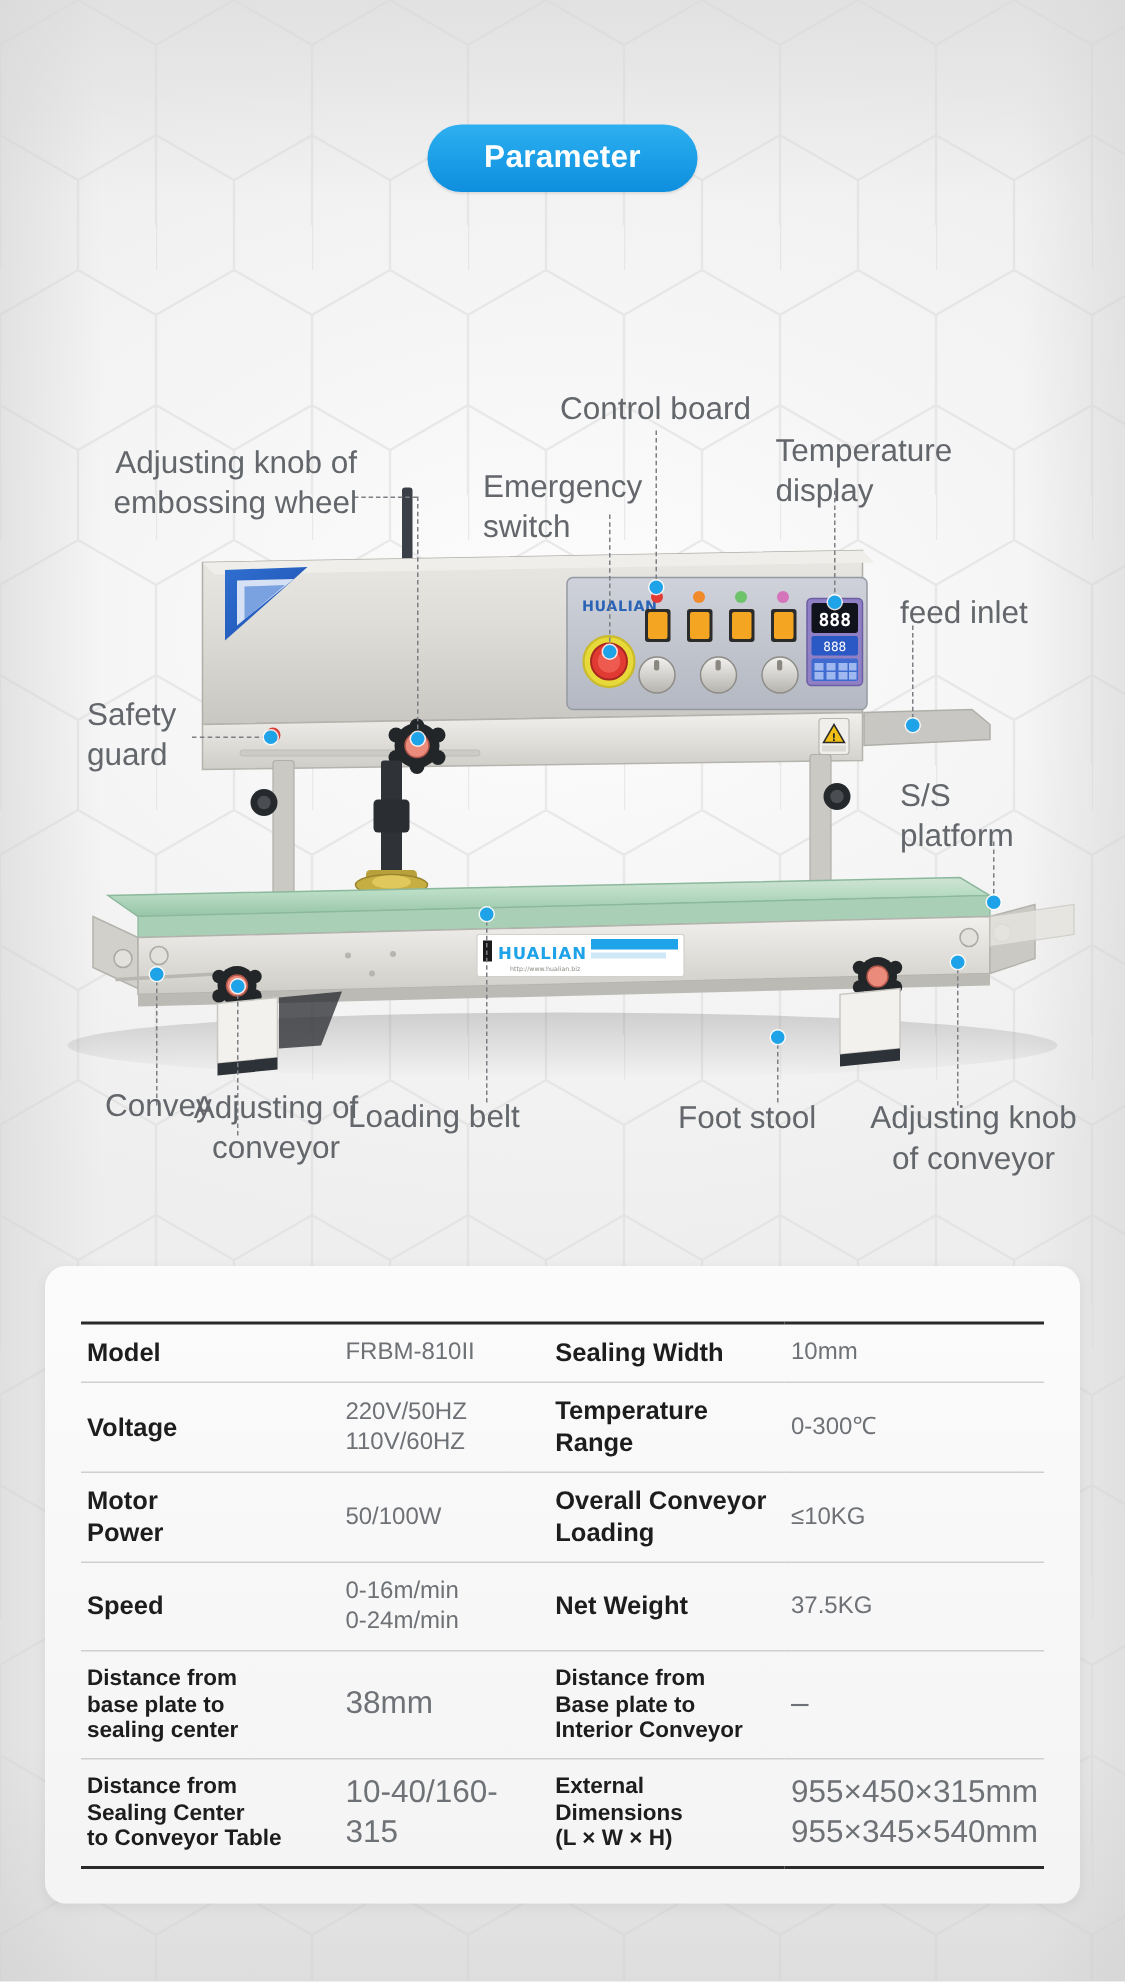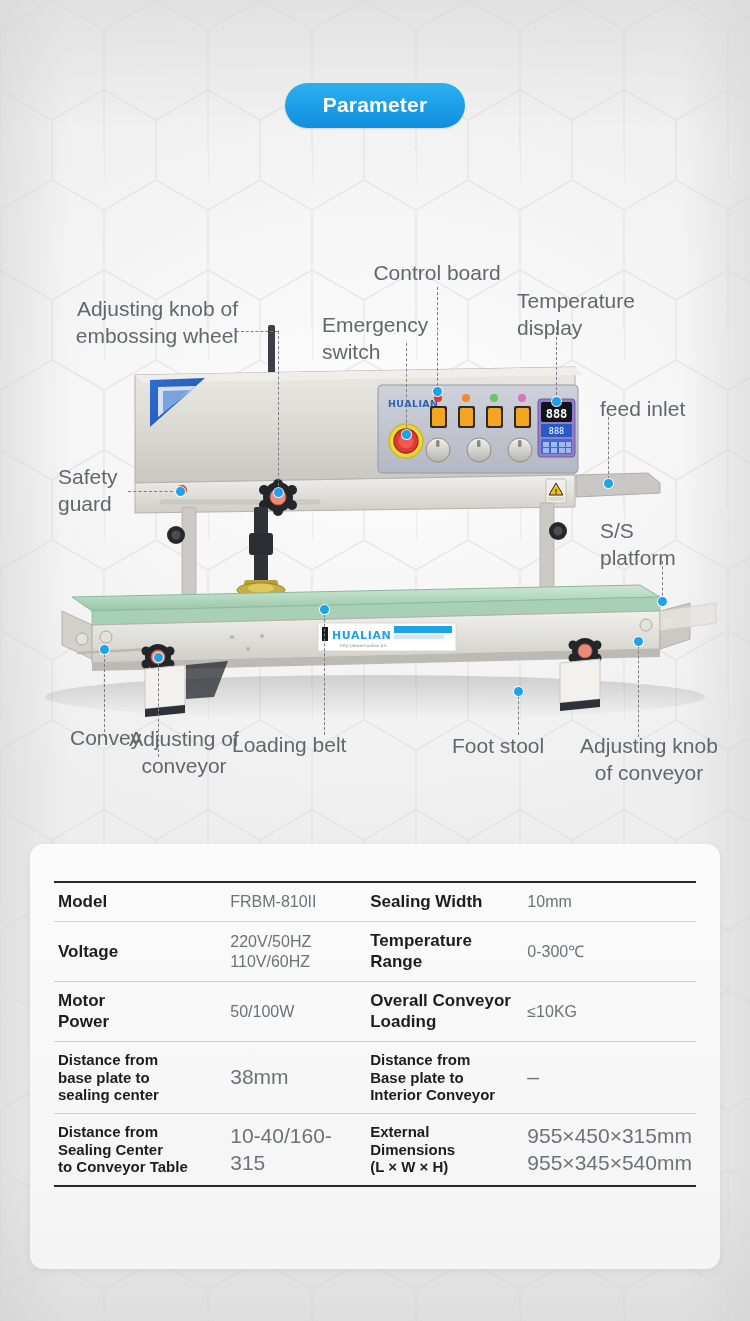--- a/index.html
+++ b/index.html
@@ -462,20 +462,27 @@
         </tr>
         <tr>
           <td class="k">Motor
 Power</td>
           <td class="v">50/100W</td>
           <td class="k k2">Overall Conveyor
 Loading</td>
           <td class="v v2">≤10KG</td>
         </tr>
         <tr>
+          <td class="k">Speed</td>
+          <td class="v">0-16m/min
+0-24m/min</td>
+          <td class="k k2">Net Weight</td>
+          <td class="v v2">37.5KG</td>
+        </tr>
+        <tr>
           <td class="k sm">Distance from
 base plate to
 sealing center</td>
           <td class="v sm">38mm</td>
           <td class="k sm k2">Distance from
 Base plate to
 Interior Conveyor</td>
           <td class="v sm v2">–</td>
         </tr>
         <tr>

